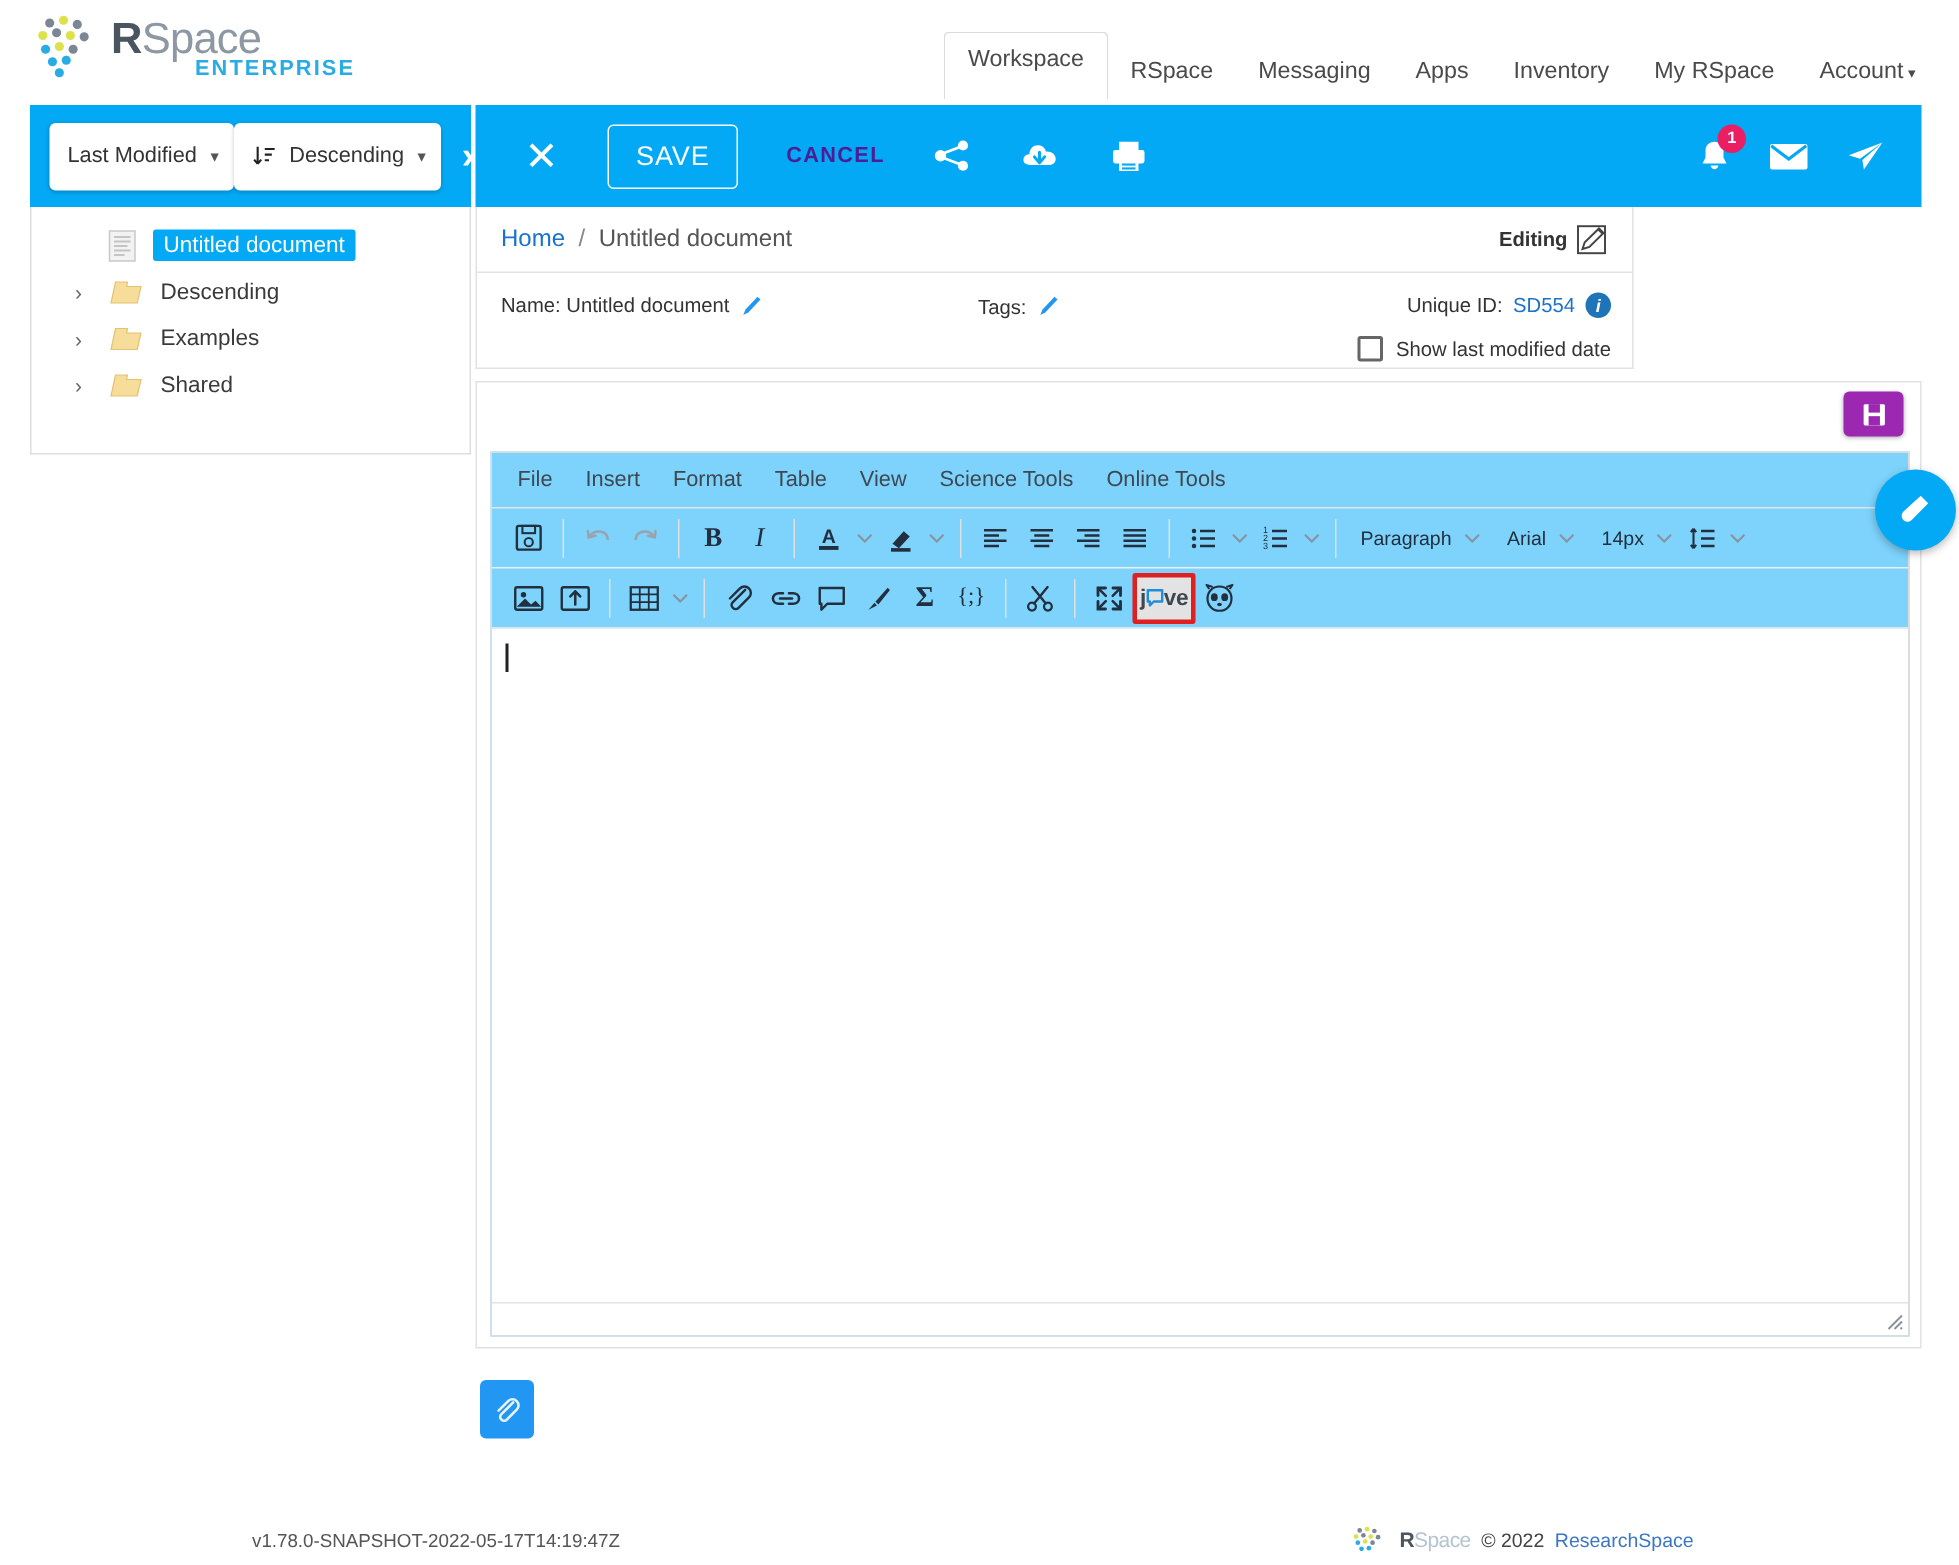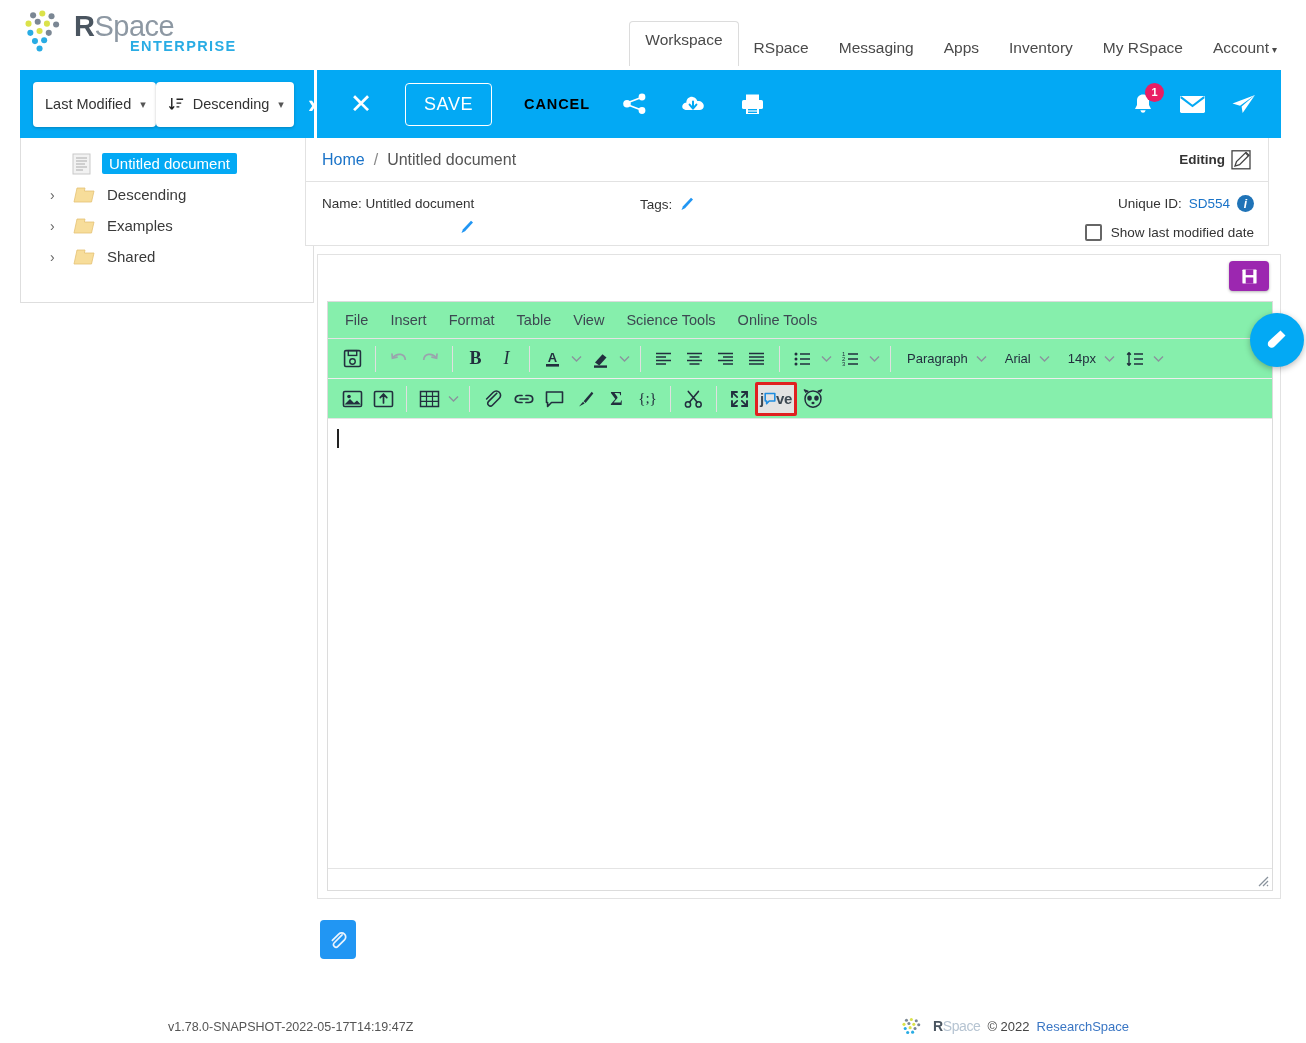--- a/index.html
+++ b/index.html
@@ -73,47 +73,47 @@
     background: #03a9f4; display: flex; align-items: center;
   }
   .eb-left { display: flex; align-items: center; padding-left: 24px; gap: 0; }
   .eb-right { position: absolute; right: 24px; top: 0; height: 68px; display: flex; align-items: center; gap: 24px; }
   .eb-btn { color: #fff; cursor: pointer; display: flex; align-items: center; justify-content: center;}
   .close-x { font-size: 27px; font-weight: 300; width: 40px; height: 40px; line-height: 36px; }
   .save-btn {
     border: 1px solid #fff; border-radius: 4px; color: #fff; font-size: 18px;
     letter-spacing: 0.6px; padding: 10px 18px; margin-left: 24px; cursor: pointer;
   }
-  .cancel-btn { color: #000000; font-size: 14.5px; font-weight: bold; letter-spacing: 0.9px; margin-left: 32px; cursor: pointer; }
+  .cancel-btn { color: #4c1d95; font-size: 14.5px; font-weight: bold; letter-spacing: 0.9px; margin-left: 32px; cursor: pointer; }
   .eb-icon { margin-left: 32px; cursor: pointer; display:flex; align-items:center; }
   .bell-wrap { position: relative; display: flex; }
   .bell-badge {
     position: absolute; top: -9px; right: -9px; background: #e91e63; color: #fff;
     font-size: 11px; font-weight: bold; border-radius: 50%; width: 19px; height: 19px;
     display: flex; align-items: center; justify-content: center;
   }
 
   
   .doc-info {
-    position: absolute; left: 305px; top: 138px; width: 964px; height: 108px;
+    position: absolute; left: 317px; top: 138px; width: 772px; height: 108px;
     background: #fff; border: 1px solid #e2e2e2; border-top: none;
   }
   .breadcrumb-row {
     height: 44px; display: flex; align-items: center; padding: 0 14px 0 16px;
     border-bottom: 1px solid #e2e2e2; position: relative;
   }
   .crumb-link { color: #1a73c8; font-size: 16px; cursor: pointer; }
   .crumb-sep { color: #888; margin: 0 9px; font-size: 16px; }
   .crumb-cur { color: #555; font-size: 16px; }
   .editing-tag {
     position: absolute; right: 16px; top: 11px; display: flex; align-items: center;
     font-size: 13.5px; font-weight: bold; color: #333; gap: 6px;
   }
   .meta-row { position: relative; height: 62px; padding: 12px 16px 0 16px; }
-  .meta-name { position: absolute; left: 16px; top: 14px; font-size: 13.5px; color: #333; display: flex; align-items: flex-end; gap: 8px; flex-direction: column;}
+  .meta-name { position: absolute; left: 16px; top: 14px; font-size: 13.5px; color: #333; display: flex; align-items: flex-start; gap: 8px;}
   .meta-tags { position: absolute; left: 334px; top: 14px; font-size: 13.5px; color: #333; display: flex; align-items: center; gap: 8px;}
   .pencil { cursor: pointer; display: flex; }
   .meta-uid { position: absolute; right: 14px; top: 13px; font-size: 13.5px; color: #333; display: flex; align-items: center; gap: 7px;}
   .uid-val { color: #1a73c8; }
   .info-dot {
     width: 17px; height: 17px; border-radius: 50%; background: #1f73b7; color: #fff;
     font-size: 12px; font-weight: bold; display: flex; align-items: center;
     justify-content: center; font-style: italic; cursor: pointer;
   }
   .meta-check { position: absolute; right: 14px; top: 42px; display: flex; align-items: center; gap: 9px; font-size: 13.5px; color: #333;}
@@ -124,21 +124,21 @@
     position: absolute; left: 317px; top: 254px; width: 964px; height: 645px;
     background: #fff; border: 1px solid #e2e2e2;
   }
   .save-purple {
     position: absolute; right: 11px; top: 6px; width: 40px; height: 30px;
     background: #9c27b0; border-radius: 4px; display: flex; align-items: center;
     justify-content: center; cursor: pointer; box-shadow: 0 1px 3px rgba(0,0,0,.3);
   }
   .mce-wrap {
     position: absolute; left: 9px; top: 46px; width: 946px; height: 590px;
-    border: 1px solid #dcdcdc; background: #86efac;
+    border: 1px solid #dcdcdc; background: #7dd3fc;
   }
   .mce-menubar {
     height: 37px; display: flex; align-items: center; padding-left: 6px;
     border-bottom: 1px solid #e4e4e4;
   }
   .mce-menu-item { font-size: 14.5px; color: #3d4852; padding: 5px 11px; cursor: pointer; border-radius: 3px; }
   .mce-toolbar {
     height: 40px; display: flex; align-items: center; border-bottom: 1px solid #eee;
     padding-left: 4px;
   }

